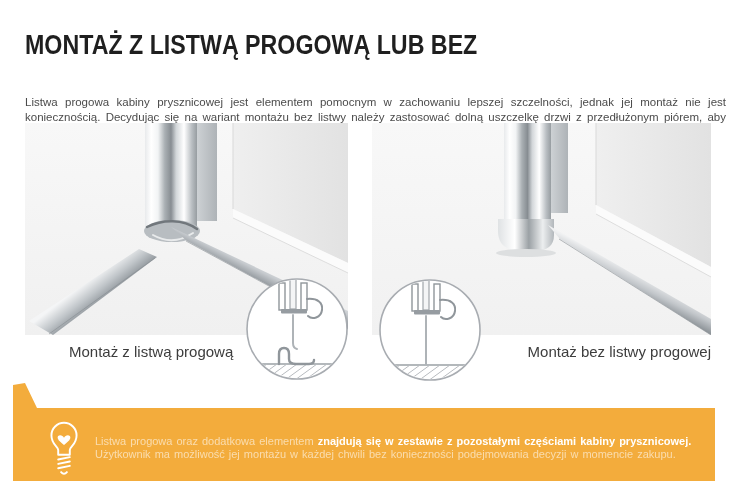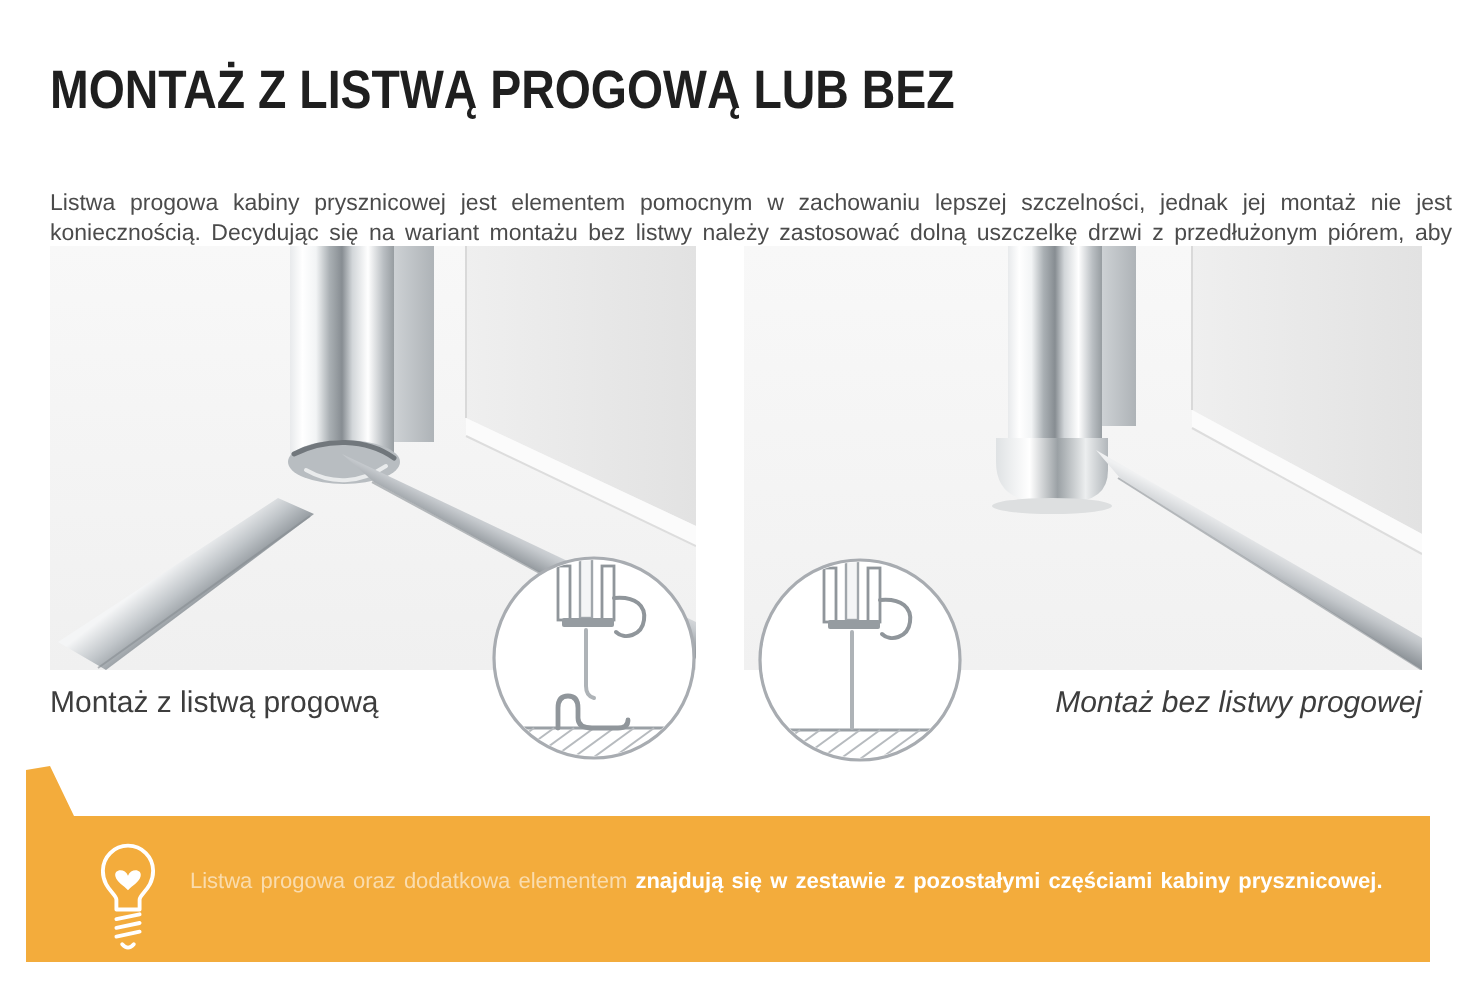--- a/index.html
+++ b/index.html
@@ -19,23 +19,23 @@
   .photo{position:absolute;top:123px;height:212px;}
   .photo-a{left:25px;width:323px;}
   .photo-b{left:372px;width:339px;}
   .photo svg{display:block;width:100%;height:100%;}
 
   .inset{position:absolute;width:104px;height:104px;}
   .inset-a{left:245px;top:277px;}
   .inset-b{left:378px;top:278px;}
   .inset svg{display:block;width:100%;height:100%;}
 
-  .caption{position:absolute;top:343px;font-size:15px;color:#3d3d3d;}
+  .caption{position:absolute;top:343px;font-size:15px;color:#3d3d3d;margin-left:44px;}
   .caption-a{left:25px;}
-  .caption-b{right:25px;text-align:right;font-style:italic;}
+  .caption-b{right:25px;text-align:right;}
 
   .note-banner{
     position:absolute;left:13px;top:383px;width:702px;height:98px;
     background:#f3ac3c;
     -webkit-clip-path:polygon(0px 2px,12px 0px,24px 25px,100% 25px,100% 100%,0px 100%);
     clip-path:polygon(0px 2px,12px 0px,24px 25px,100% 25px,100% 100%,0px 100%);
   }
   .note-bulb{position:absolute;left:33px;top:35px;width:36px;height:58px;}
   .note-text{position:absolute;left:82px;top:52px;width:600px;font-size:11px;line-height:13px;word-spacing:1px;}
   .note-dim{color:rgba(255,255,255,.58);}
@@ -230,16 +230,17 @@
         <path d="M12,38 v-5 c0,-3 -7,-6 -7,-15 a13,13 0 1 1 26,0 c0,9 -7,12 -7,15 v5 z"></path>
         <path d="M12,43 l12,-2.5"></path>
         <path d="M12,47.5 l12,-2.5"></path>
         <path d="M12,52 l12,-2.5"></path>
         <path d="M15,56 q3,3.5 6,0"></path>
       </g>
       <path d="M18,20.5 c-1.5,-4 -7.5,-3.5 -6.5,0.5 c0.7,2.8 4.2,4.7 6.5,7 c2.3,-2.3 5.8,-4.2 6.5,-7 c1,-4 -5,-4.5 -6.5,-0.5 z" fill="#ffffff"></path>
     </svg>
     <div class="note-text">
       <div class="note-line"><span class="note-dim">Listwa progowa oraz dodatkowa elementem </span><span class="note-strong">znajdują się w zestawie z pozostałymi częściami kabiny prysznicowej.</span></div>
+      <div class="note-line note-dim">Użytkownik ma możliwość jej montażu w każdej chwili bez konieczności podejmowania decyzji w momencie zakupu.</div>
     </div>
   </div>
 
 </div>
 
 </body></html>

